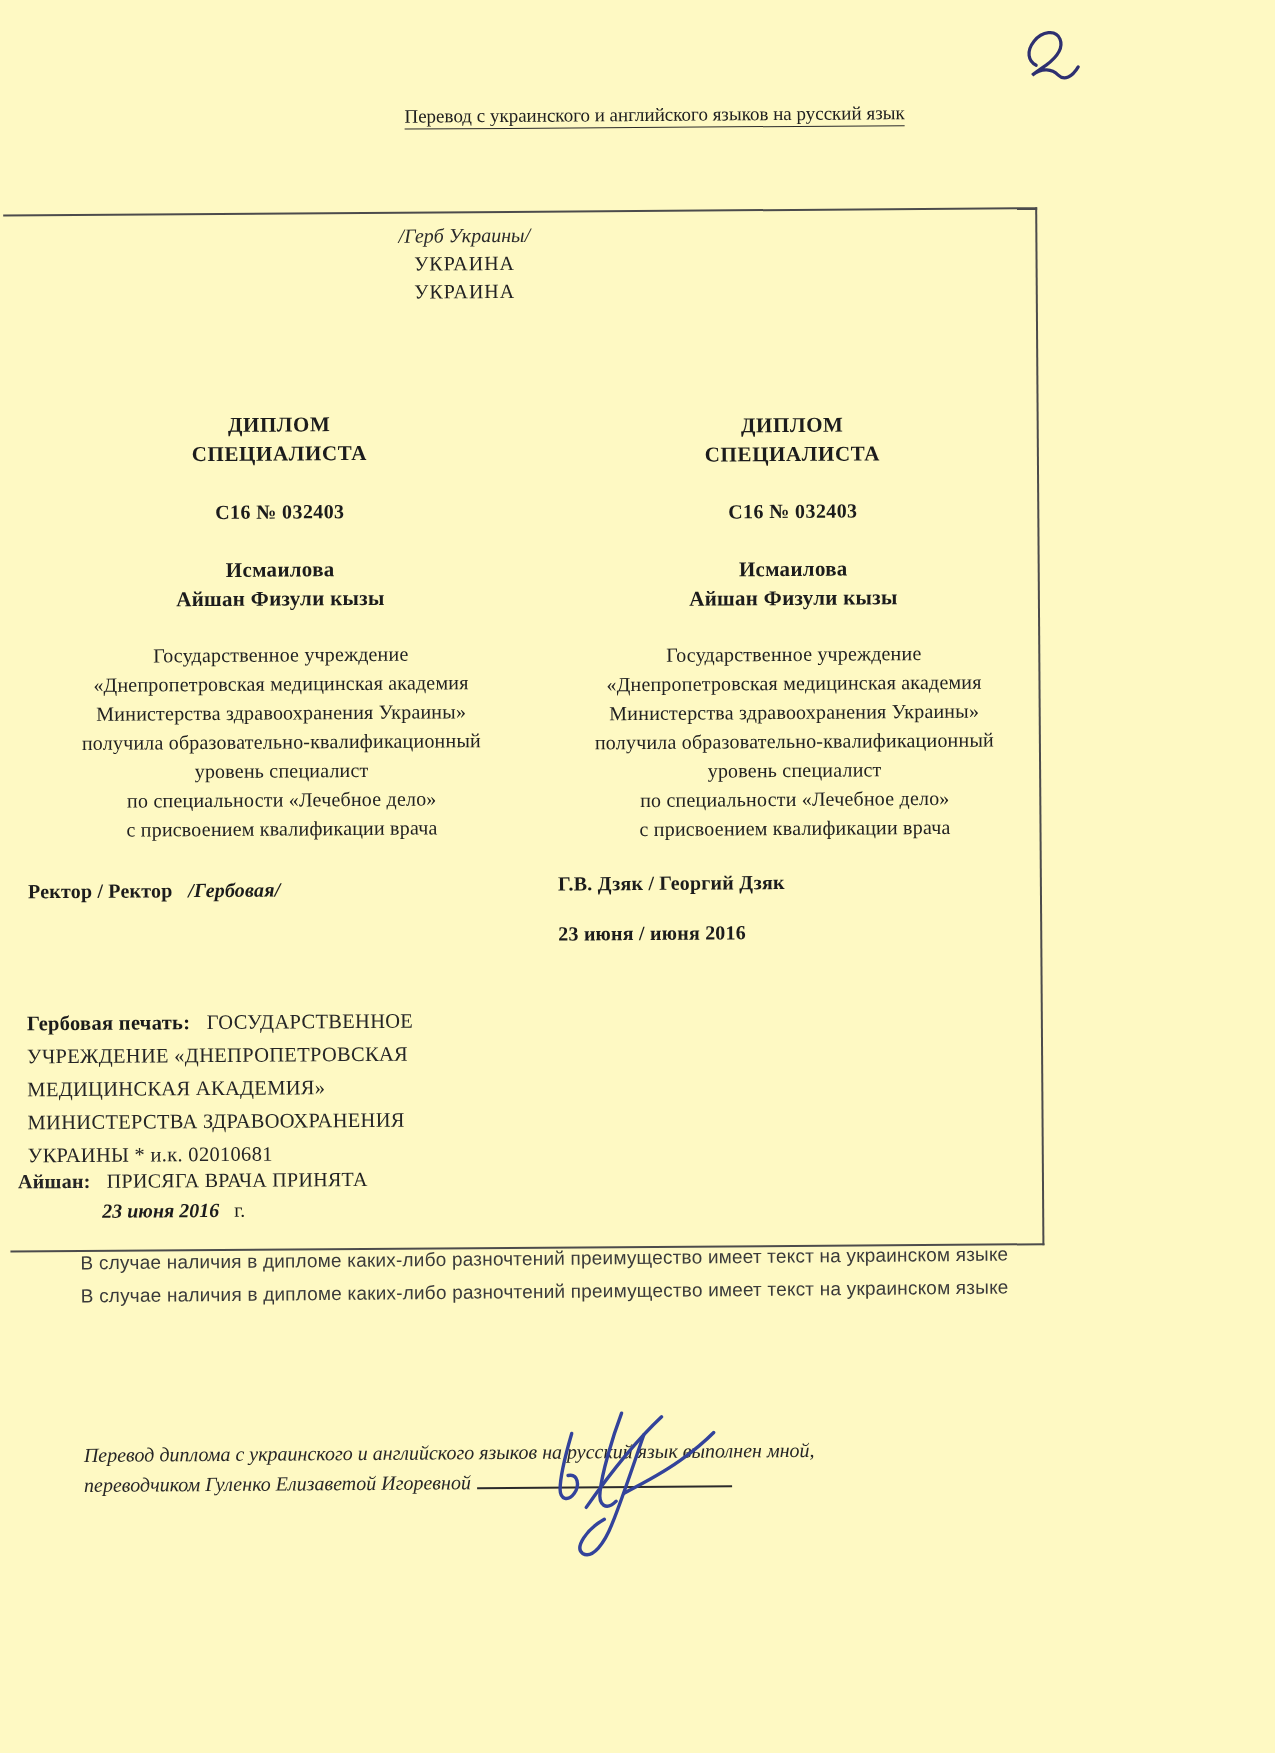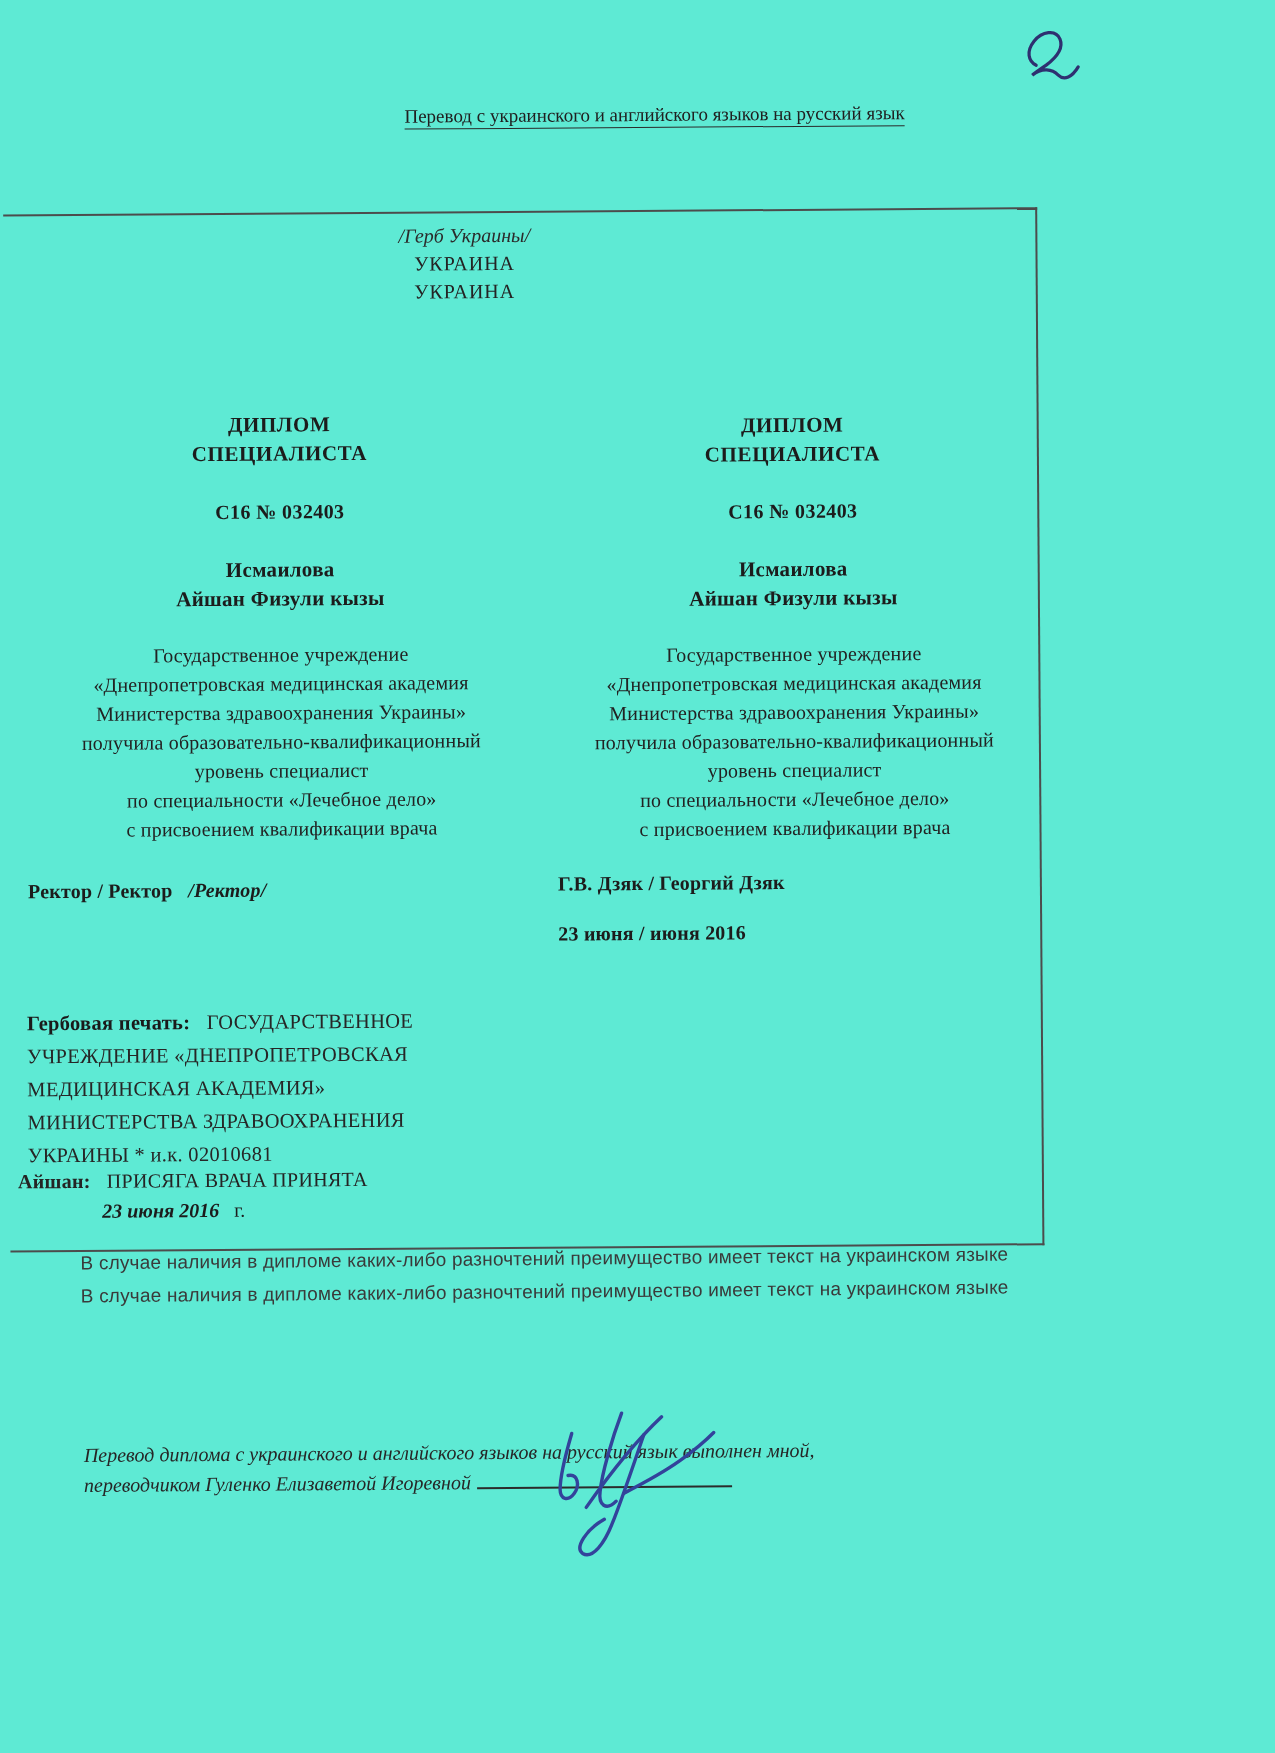--- a/index.html
+++ b/index.html
@@ -1,19 +1,19 @@
 <!DOCTYPE html>
 <html><head>
 <meta charset="utf-8">
 <style>
   html,body{margin:0;padding:0;background:#ffffff;}
   .page{
     position:relative;
     width:1275px;height:1753px;
-    background:#5eead4;
+    background:#fef9c3;
     overflow:hidden;
     font-family:"Liberation Serif", serif;
     color:#1c1c1c;
   }
   .skew{
     position:absolute;inset:0;
     transform:rotate(-0.4deg);
     transform-origin:640px 900px;
   }
   .abs{position:absolute;}
@@ -103,21 +103,21 @@
       <div>«Днепропетровская медицинская академия</div>
       <div>Министерства здравоохранения Украины»</div>
       <div>получила образовательно-квалификационный</div>
       <div>уровень специалист</div>
       <div>по специальности «Лечебное дело»</div>
       <div>с присвоением квалификации врача</div>
     </div>
     <div class="abs signer" style="left:28px;top:876px;">
       <span>Ректор / Ректор</span>
       <span>&nbsp;</span>
-      <span class="sig-note">/Ректор/</span>
+      <span class="sig-note">/Гербовая/</span>
     </div>
 
     <div class="abs col col-title" style="left:543px;top:412px;">
       <div>ДИПЛОМ</div>
       <div>СПЕЦИАЛИСТА</div>
     </div>
     <div class="abs col serial" style="left:543px;top:501px;">С16 № 032403</div>
     <div class="abs col gname" style="left:543px;top:556px;">
       <div>Исмаилова</div>
       <div>Айшан Физули кызы</div>

